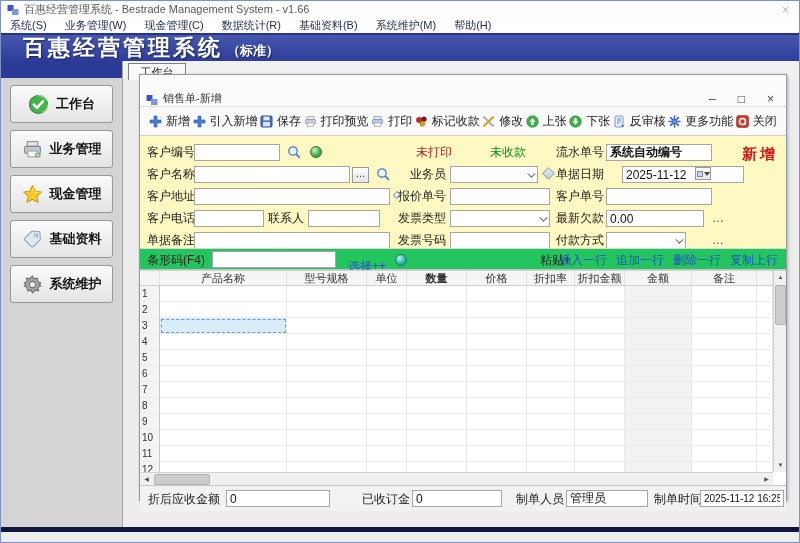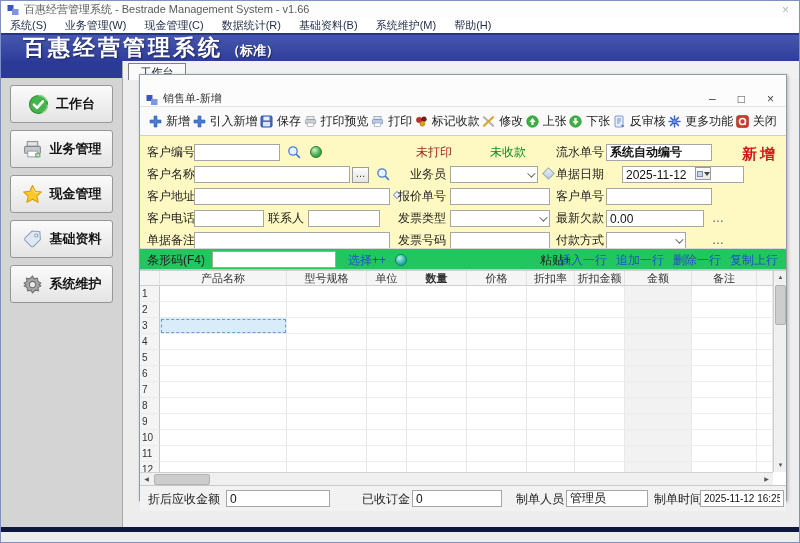--- a/index.html
+++ b/index.html
@@ -62,21 +62,21 @@
   .mode-new { position:absolute; color:#D01818; font-size:15px; font-weight:bold; letter-spacing:3px; }
   .cal-icon { position:absolute; width:16px; height:13px; background:linear-gradient(#FBFBFB,#E8E8E8); border:1px solid #9A9A9A; display:flex; align-items:center; justify-content:center; gap:1px; cursor:pointer; }
   .cal-icon .cg { width:6px; height:6px; background:#CBD6E4; border:1px solid #7C8CA4; }
   .cal-icon .ca { width:0; height:0; border-left:3px solid transparent; border-right:3px solid transparent; border-top:4px solid #444; }
 
   
   .barcode-row { position:relative; height:22px; background:#22c55e; border-top:1px solid #D8D8D8; border-bottom:1px solid #C4C4C4; font-size:12px; }
   .bc-label { position:absolute; left:7px; top:3px; color:#222; }
   .bc-input { position:absolute; left:72px; top:2px; width:124px; height:17px; border:1px solid #A6A6A6; background:#fff; font-size:12px; padding:0 3px; }
   .link { color:#2050C8; cursor:pointer; }
-  .bc-select { position:absolute; left:208px; top:3px; }
+  .bc-select { position:absolute; left:208px; top:9px; }
   .bc-paste { position:absolute; left:400px; top:3px; color:#222; cursor:pointer; }
   .row-actions { position:absolute; right:8px; top:3px; display:flex; gap:9px;justify-content:center; }
 
   
   .grid { position:relative; height:215px; background:#fff; border-top:1px solid #CFCFCF; }
   .grid-header { display:flex; height:15px; background:#F5F5F5; border-bottom:1px solid #D0D0D0; margin-right:13px; }
   .hcell { font-size:11px; color:#333; text-align:center; line-height:14px; border-right:1px solid #E2E2E2; overflow:hidden; white-space:nowrap; }
   .grid-viewport { height:187px; overflow:hidden; margin-right:13px; }
   .grid-row { display:flex; height:16px; }
   .gcell { border-right:1px solid #E8E8E8; border-bottom:1px solid #ECECEC; height:16px; cursor:cell; }

